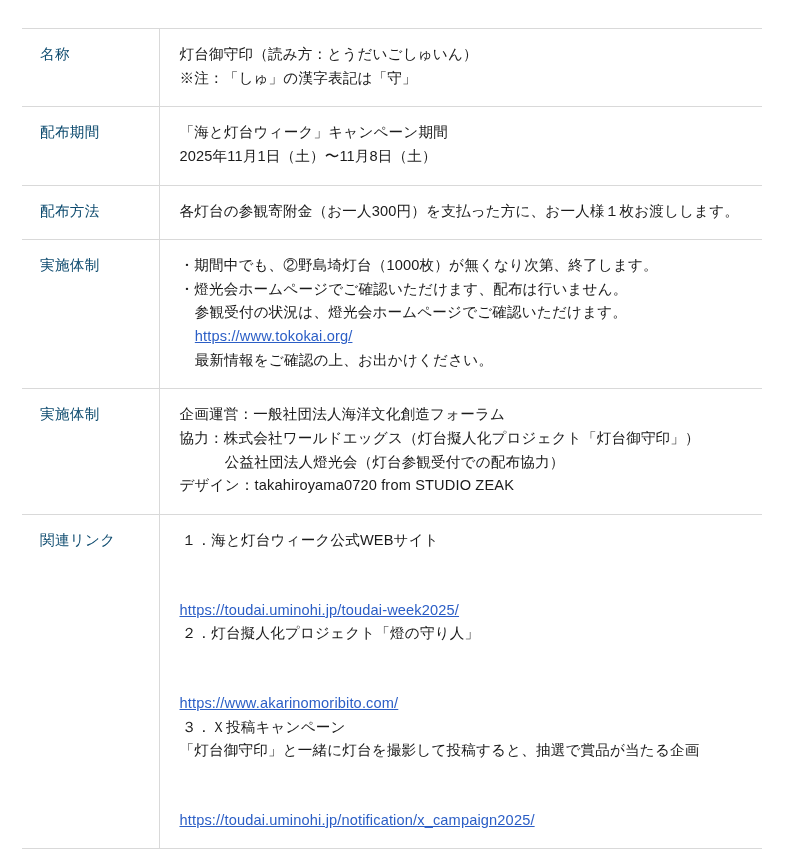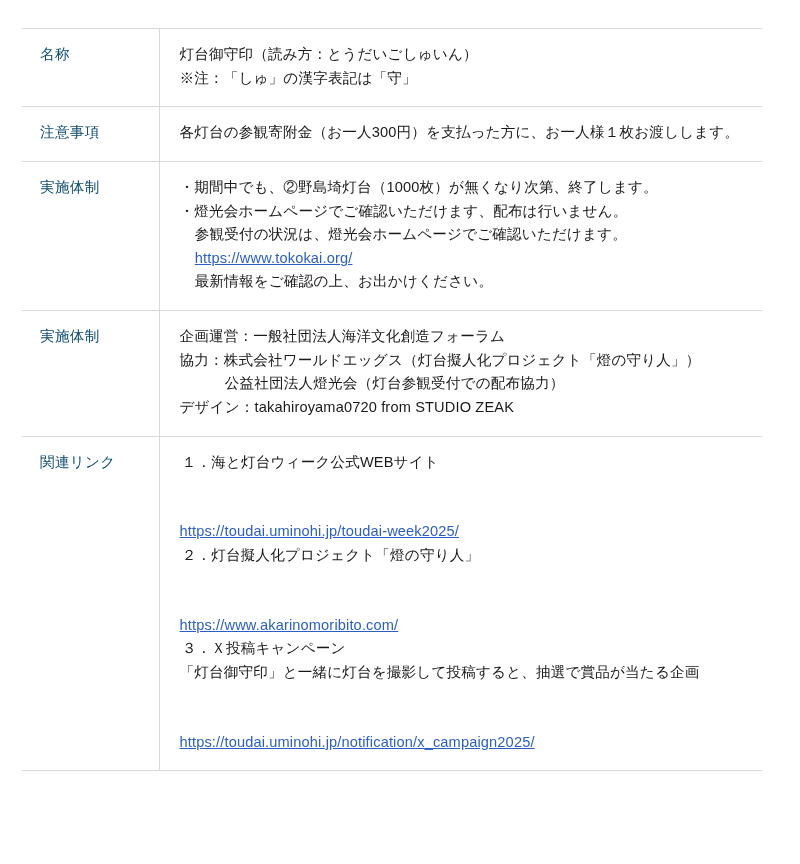--- a/index.html
+++ b/index.html
@@ -88,45 +88,52 @@
   <table class="info">
     <tbody>
       <tr>
         <th>名称</th>
         <td>
           <span class="line">灯台御守印（読み方：とうだいごしゅいん）</span>
           <span class="line">※注：「しゅ」の漢字表記は「守」</span>
         </td>
       </tr>
 
+      <tr>
+        <th>配布期間</th>
+        <td>
+          <span class="line">「海と灯台ウィーク」キャンペーン期間</span>
+          <span class="line">2025年11月1日（土）〜11月8日（土）</span>
+        </td>
+      </tr>
 
 
       <tr>
-        <th>注意事項</th>
+        <th>配布方法</th>
         <td>
           <span class="line">各灯台の参観寄附金（お一人300円）を支払った方に、お一人様１枚お渡しします。</span>
         </td>
       </tr>
 
       <tr>
         <th>実施体制</th>
         <td>
           <span class="line">・期間中でも、②野島埼灯台（1000枚）が無くなり次第、終了します。</span>
           <span class="line">・燈光会ホームページでご確認いただけます、配布は行いません。</span>
           <span class="indent">参観受付の状況は、燈光会ホームページでご確認いただけます。</span>
           <span class="indent"><a class="link" href="#">https://www.tokokai.org/</a></span>
           <span class="indent">最新情報をご確認の上、お出かけください。</span>
         </td>
       </tr>
 
       <tr>
         <th>実施体制</th>
         <td>
           <span class="line">企画運営：一般社団法人海洋文化創造フォーラム</span>
-          <span class="line">協力：株式会社ワールドエッグス（灯台擬人化プロジェクト「燈の守り人」）</span>
+          <span class="line">協力：株式会社ワールドエッグス（灯台擬人化プロジェクト「灯台御守印」）</span>
           <span class="indent2">公益社団法人燈光会（灯台参観受付での配布協力）</span>
           <span class="line">デザイン：takahiroyama0720 from STUDIO ZEAK</span>
         </td>
       </tr>
 
       <tr>
         <th>関連リンク</th>
         <td>
           <span class="numrow">１．海と灯台ウィーク公式WEBサイト</span>
           <a class="link plain" href="#">https://toudai.uminohi.jp/toudai-week2025/</a>

